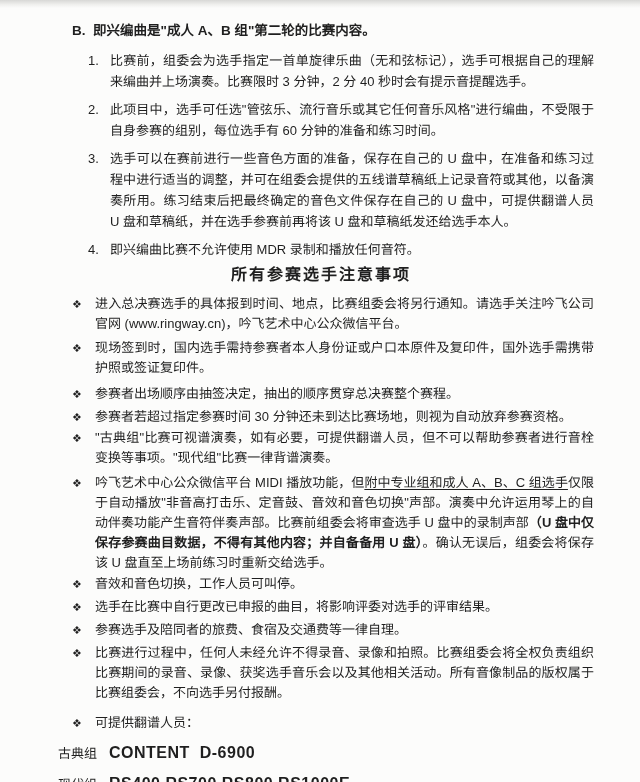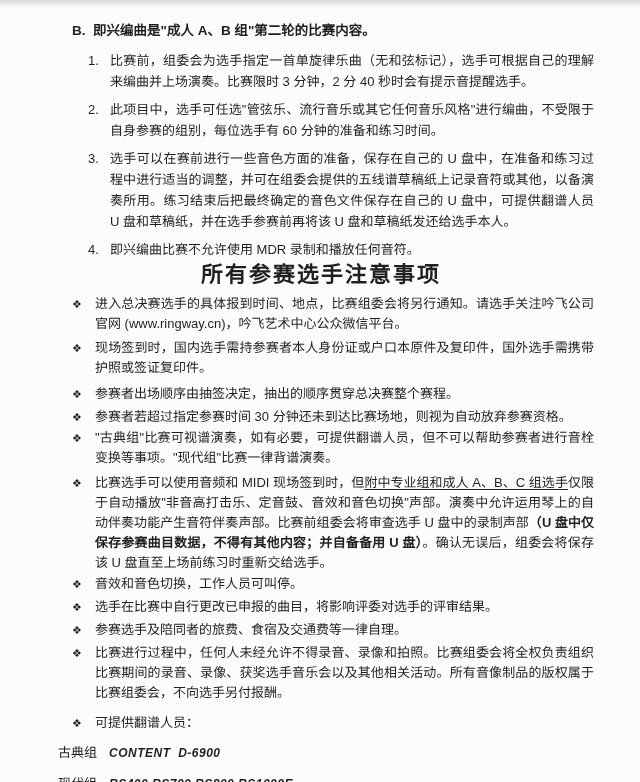--- a/index.html
+++ b/index.html
@@ -43,21 +43,21 @@
     display: flex;
     padding-left: 16px;
     margin-bottom: 7px;
     font-size: 13px;
     line-height: 21px;
   }
   .onum { width: 22px; flex: none; }
   .otxt { flex: 1; text-align: justify; }
   
   .title {
-    font-size: 22px;
+    font-size: 16px;
     line-height: 30px;
     font-weight: 700;
     text-align: center;
     letter-spacing: 2px;
     margin: 0 24px 4px 0;
   }
   
   .bitem {
     display: flex;
     font-size: 13px;
@@ -83,22 +83,21 @@
   
   .footer { margin: 8px 0 0 -14px; }
   .fline {
     margin-bottom: 7px;
     font-size: 13px;
     line-height: 23px;
   }
   .flabel { margin-right: 12px; }
   .fmodel {
     font-weight: 700;
-    font-style: italic;
-    font-size: 12px;
+    font-size: 16px;
     letter-spacing: 0.5px;
     white-space: pre-wrap;
   }
 </style>
 </head>
 <body>
 
 <div class="page">
   <div class="top-shade"></div>
   <div class="content">
@@ -145,21 +144,21 @@
       <div class="bitem mb1">
         <span class="bullet">❖</span>
         <span class="btxt"><span>参赛者若超过指定参赛时间 30 分钟还未到达比赛场地，则视为自动放弃参赛资格。</span></span>
       </div>
       <div class="bitem mb5">
         <span class="bullet">❖</span>
         <span class="btxt"><span>"古典组"比赛可视谱演奏，如有必要，可提供翻谱人员，但不可以帮助参赛者进行音栓变换等事项。"现代组"比赛一律背谱演奏。</span></span>
       </div>
       <div class="bitem mb1">
         <span class="bullet">❖</span>
-        <span class="btxt"><span>比赛选手可以使用音频和 MIDI 现场签到时，但</span><span class="u">附中专业组和成人 A、B、C 组选手</span><span>仅限于自动播放"非音高打击乐、定音鼓、音效和音色切换"声部。演奏中允许运用琴上的自动伴奏功能产生音符伴奏声部。比赛前组委会将审查选手 U 盘中的录制声部</span><span class="bold">（U 盘中仅保存参赛曲目数据，不得有其他内容；并自备备用 U 盘）</span><span>。确认无误后，组委会将保存该 U 盘直至上场前练习时重新交给选手。</span></span>
+        <span class="btxt"><span>吟飞艺术中心公众微信平台 MIDI 播放功能，但</span><span class="u">附中专业组和成人 A、B、C 组选手</span><span>仅限于自动播放"非音高打击乐、定音鼓、音效和音色切换"声部。演奏中允许运用琴上的自动伴奏功能产生音符伴奏声部。比赛前组委会将审查选手 U 盘中的录制声部</span><span class="bold">（U 盘中仅保存参赛曲目数据，不得有其他内容；并自备备用 U 盘）</span><span>。确认无误后，组委会将保存该 U 盘直至上场前练习时重新交给选手。</span></span>
       </div>
       <div class="bitem mb3">
         <span class="bullet">❖</span>
         <span class="btxt"><span>音效和音色切换，工作人员可叫停。</span></span>
       </div>
       <div class="bitem mb3">
         <span class="bullet">❖</span>
         <span class="btxt"><span>选手在比赛中自行更改已申报的曲目，将影响评委对选手的评审结果。</span></span>
       </div>
       <div class="bitem mb3">

